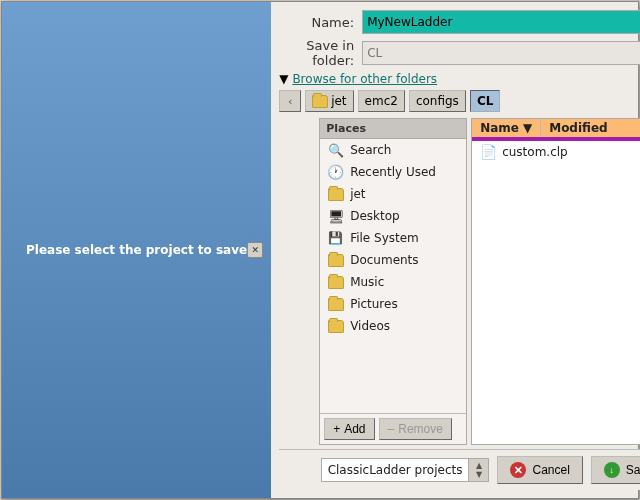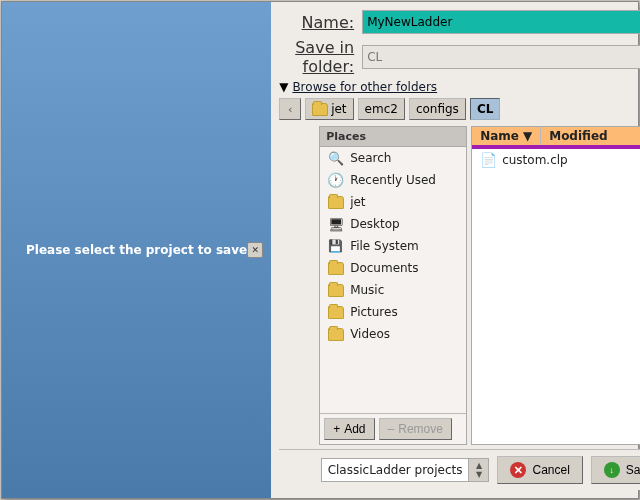--- a/index.html
+++ b/index.html
@@ -65,23 +65,22 @@
     }
     .field-row {
       display: flex;
       align-items: center;
       gap: 8px;
     }
     .field-label {
       width: 75px;
       text-align: right;
       color: #333;
-      font-size: 16px;
+      font-size: 13px;
       flex-shrink: 0;
-      text-decoration: underline;
     }
     .field-input {
       flex: 1;
       height: 24px;
       padding: 2px 4px;
       border: 1px solid #aaa;
       background: #14b8a6;
       font-size: 12px;
       font-family: inherit;
     }
@@ -106,21 +105,21 @@
       margin-left: auto;
       font-size: 10px;
       color: #555;
     }
     .browse-row {
       display: flex;
       align-items: center;
       gap: 4px;
     }
     .browse-link {
-      color: #0f172a;
+      color: #0f766e;
       text-decoration: underline;
       cursor: pointer;
     }
     .nav-toolbar {
       display: flex;
       align-items: center;
       gap: 4px;
       margin-bottom: 2px;
     }
     .nav-btn {

